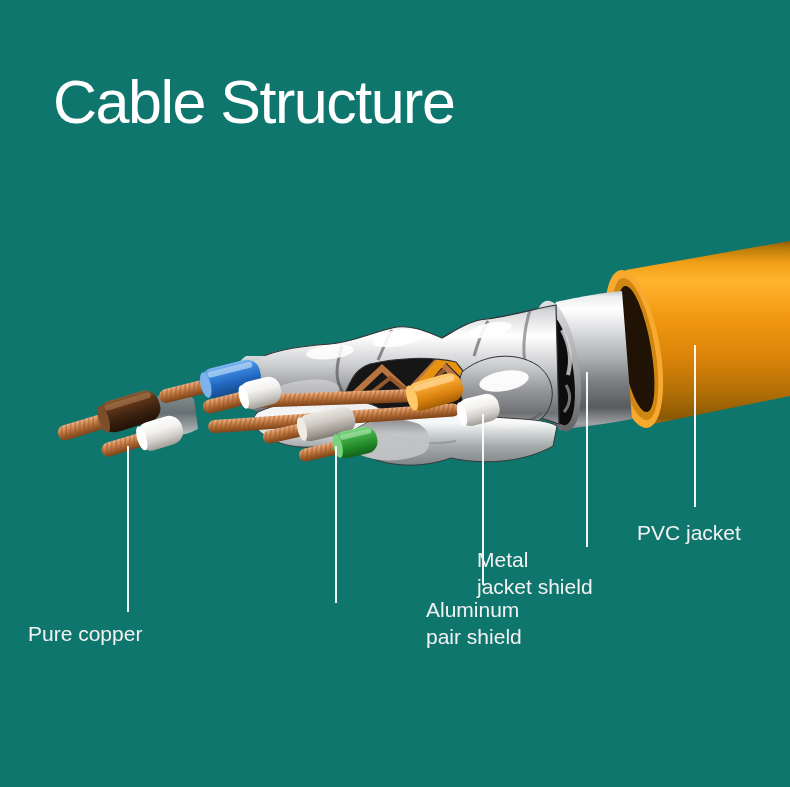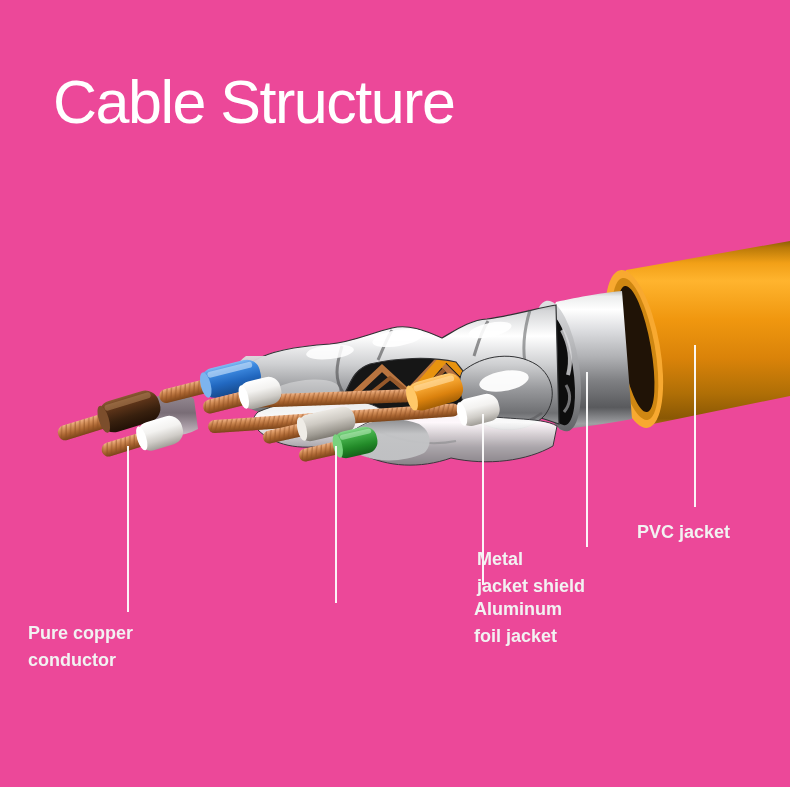--- a/index.html
+++ b/index.html
@@ -1,31 +1,31 @@
 <!DOCTYPE html>
 <html><head>
 <meta charset="utf-8">
 <style>
   html,body{margin:0;padding:0;background:#272727;}
-  .stage{position:relative;width:790px;height:787px;background:#ec4899;overflow:hidden;
+  .stage{position:relative;width:790px;height:787px;background:#0f766e;overflow:hidden;
          font-family:"Liberation Sans",sans-serif;}
   .cable-svg{position:absolute;left:0;top:0;}
   .title{position:absolute;left:53px;top:72px;font-size:61px;line-height:1;
          font-weight:500;letter-spacing:-1.5px;color:#ffffff;white-space:nowrap;}
   .cline{position:absolute;width:1.5px;background:#fdfdfd;opacity:.95;}
-  .clabel{position:absolute;color:#f2f2f2;font-size:18px;line-height:27px;font-weight:700;}
+  .clabel{position:absolute;color:#f2f2f2;font-size:21px;line-height:27px;font-weight:400;}
   .clabel .l{display:block;}
   #line-pure{left:127px;top:446px;height:166px;}
   #line-twisted{left:335px;top:446px;height:157px;}
   #line-aluminum{left:482px;top:414px;height:171px;}
   #line-metal{left:586px;top:372px;height:175px;}
   #line-pvc{left:694px;top:345px;height:162px;}
   #label-pure{left:28px;top:620px;width:204px;}
   #label-twisted{left:228px;top:602px;width:200px;text-align:center;}
-  #label-aluminum{left:426px;top:596px;text-align:left;margin-left:48px;}
+  #label-aluminum{left:426px;top:596px;text-align:left;}
   #label-metal{left:477px;top:546px;width:220px;text-align:left;}
   #label-pvc{left:637px;top:519px;}
 </style>
 </head>
 <body>
 
 <div class="stage">
 
   <svg class="cable-svg" width="790" height="787" viewBox="0 0 790 787">
     <defs>
@@ -243,25 +243,24 @@
   <div class="title">Cable Structure</div>
 
   <div class="cline" id="line-pure"></div>
   <div class="cline" id="line-twisted"></div>
   <div class="cline" id="line-aluminum"></div>
   <div class="cline" id="line-metal"></div>
   <div class="cline" id="line-pvc"></div>
 
   <div class="clabel" id="label-pure">
     <span class="l">Pure copper</span>
-    <span class="l">conductor</span>
   </div>
   <div class="clabel" id="label-aluminum">
     <span class="l">Aluminum</span>
-    <span class="l">foil jacket</span>
+    <span class="l">pair shield</span>
   </div>
   <div class="clabel" id="label-metal">
     <span class="l">Metal</span>
     <span class="l">jacket shield</span>
   </div>
   <div class="clabel" id="label-pvc">
     <span class="l">PVC jacket</span>
   </div>
 
 </div>

